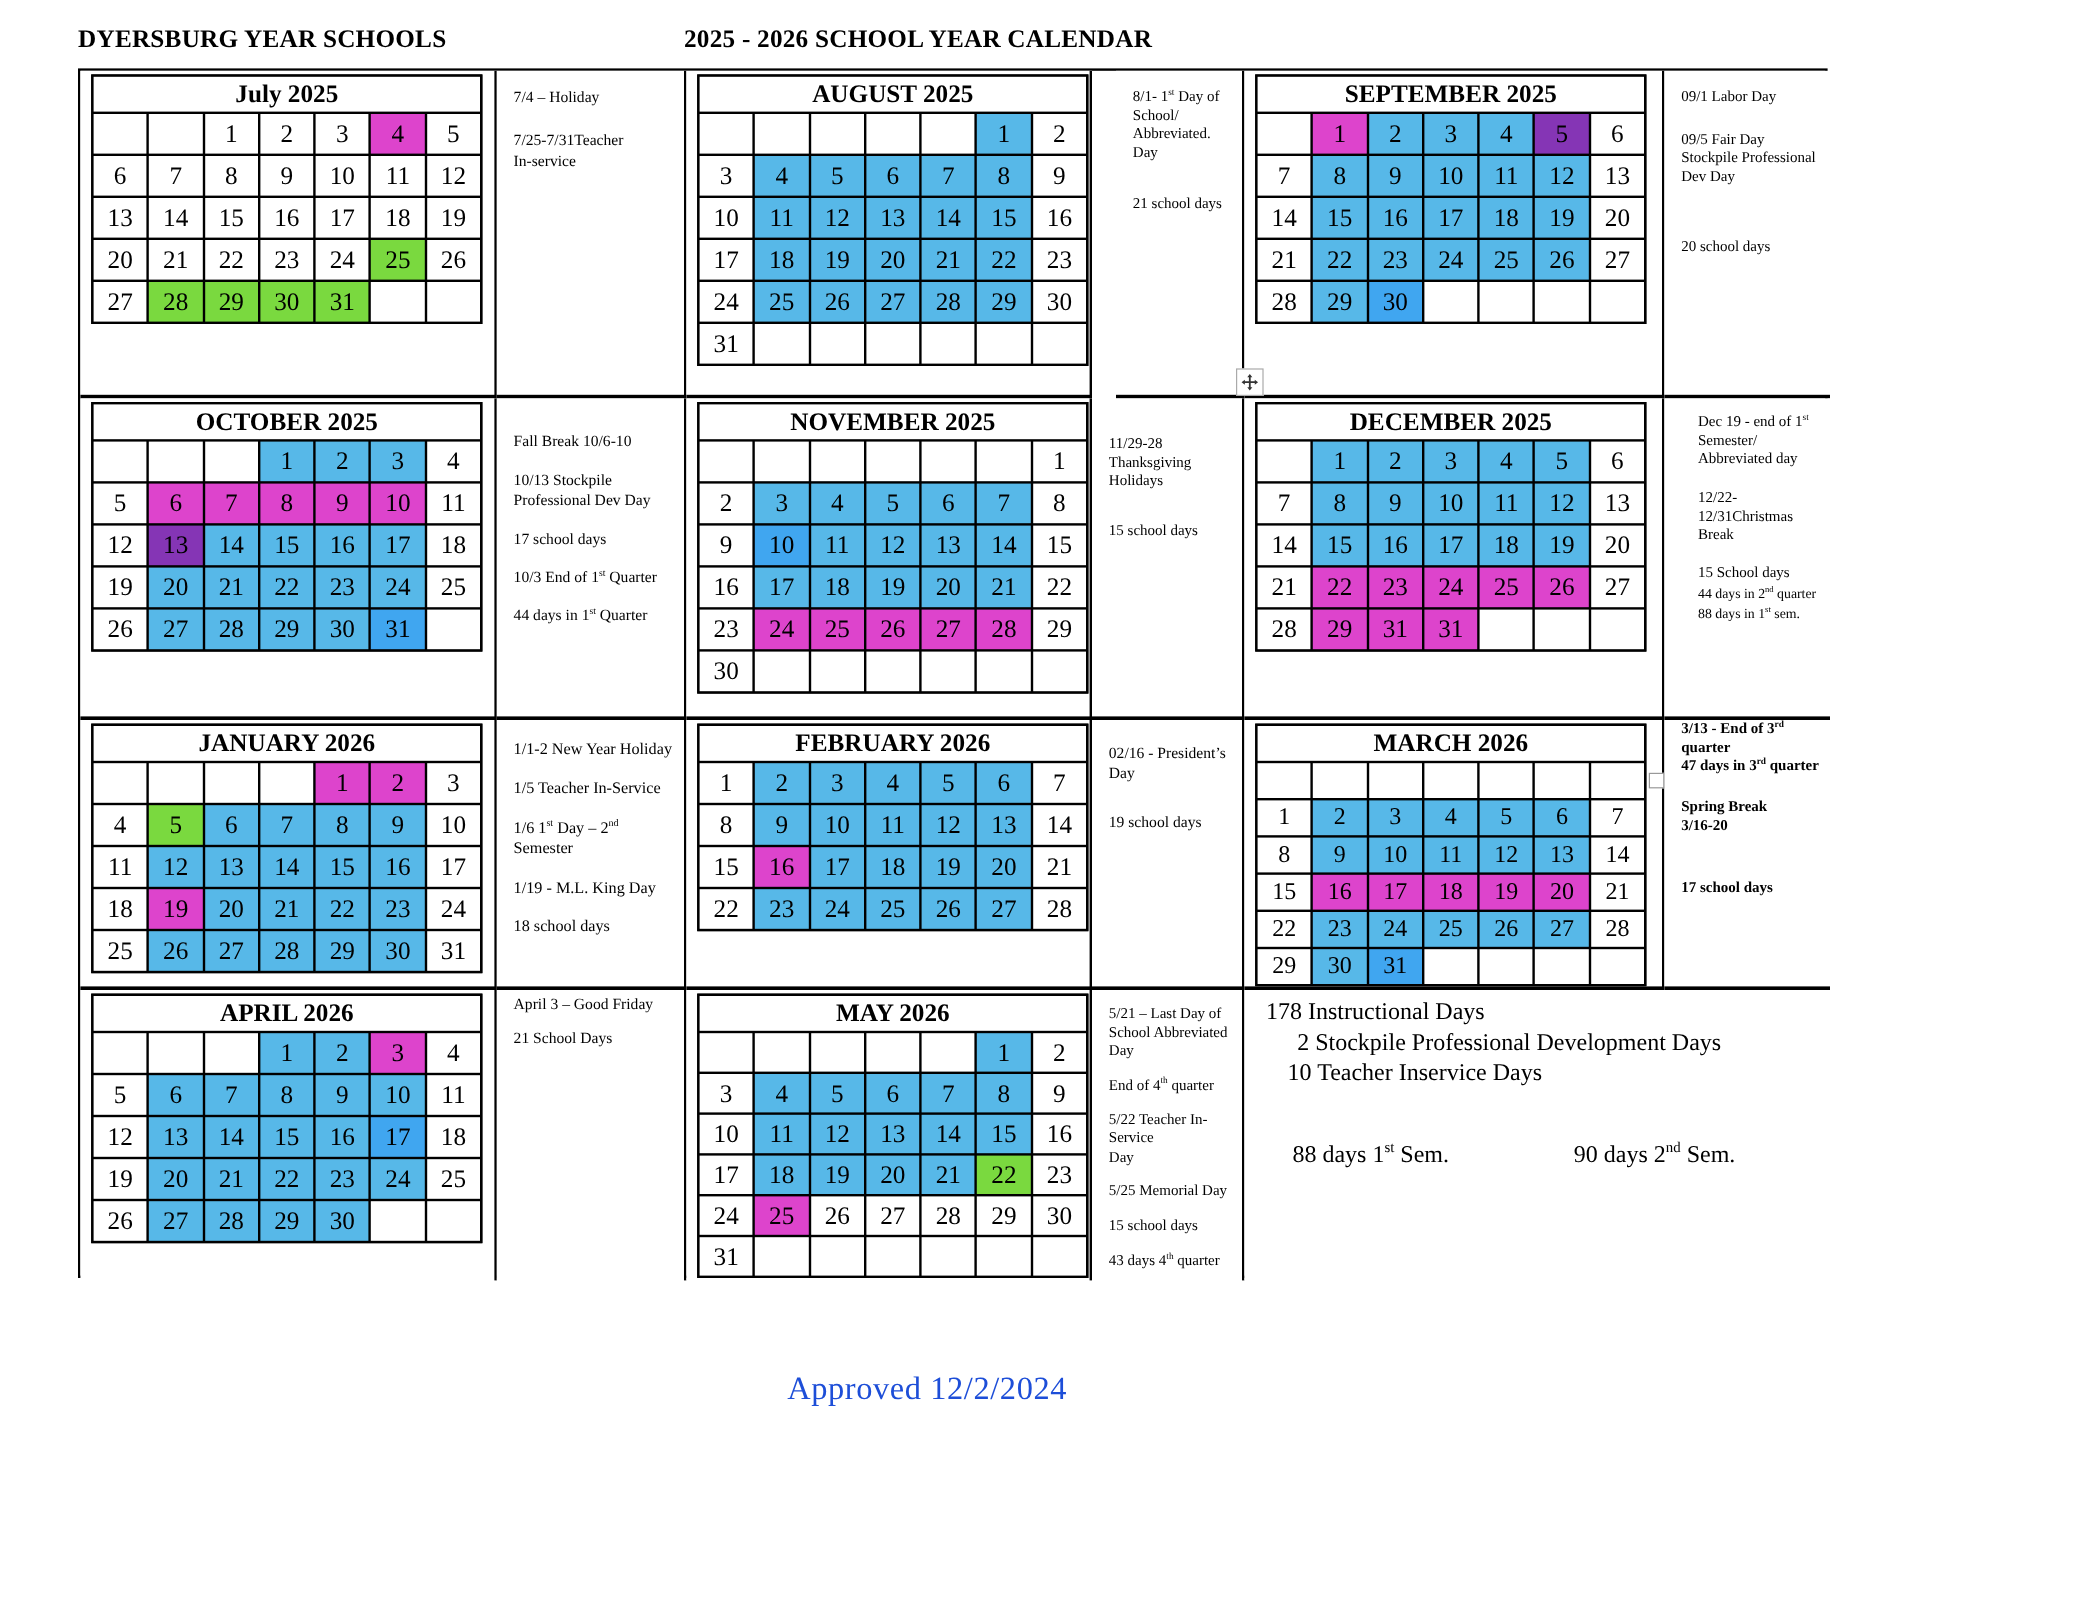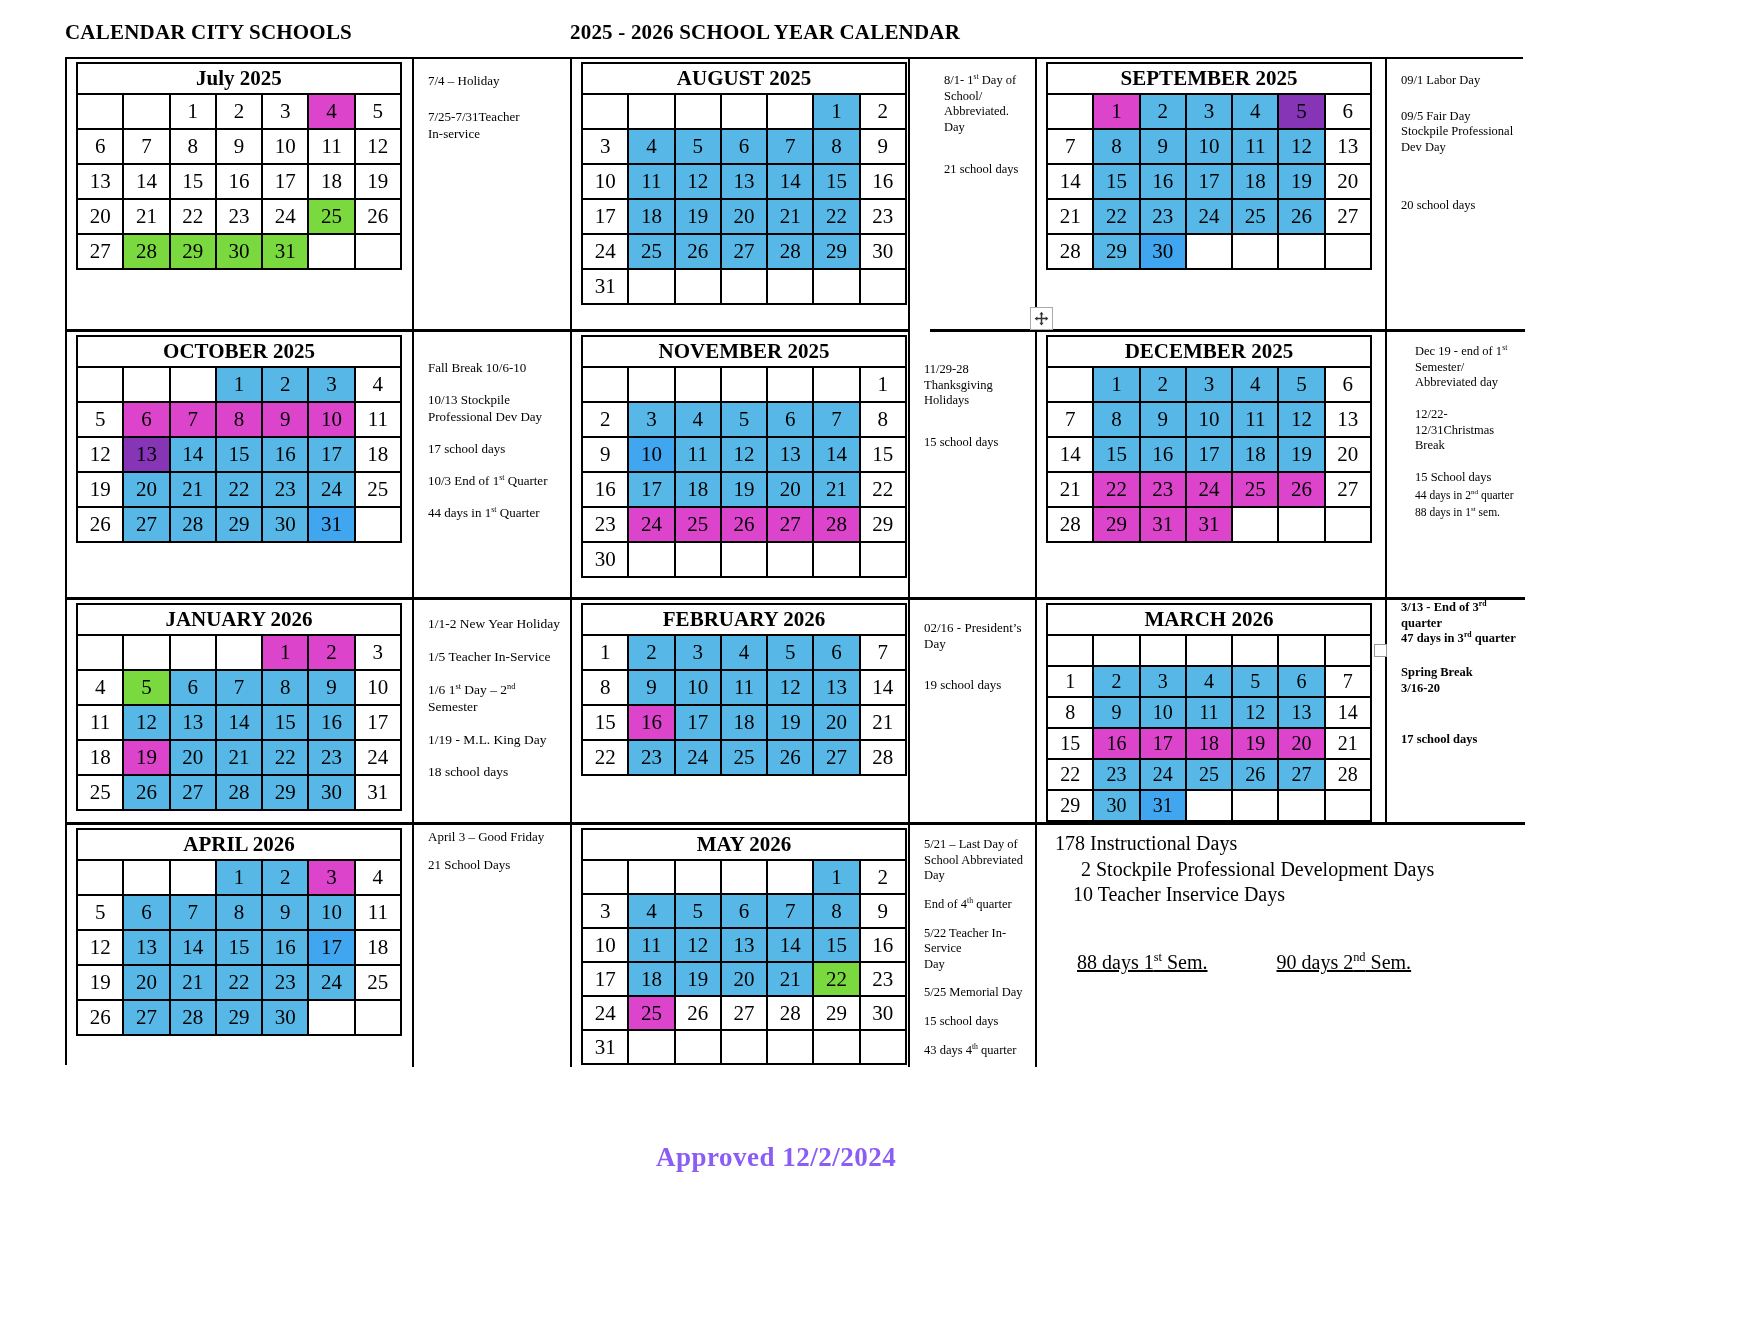--- a/index.html
+++ b/index.html
@@ -69,39 +69,39 @@
   [data-notes="april"]{font-size:13px;padding-top:4px;}
   [data-notes="april"] p{margin-bottom:12px;}
   [data-notes="may"]{font-size:12.5px;padding-top:12px;}
   [data-notes="may"] p{margin-bottom:13px;}
   sup{font-size:62%;vertical-align:super;line-height:0;}
   
   .summary{padding:6px 0 0 18px;font-size:20px;line-height:1.28;}
   .summary .sline{white-space:pre;}
   .summary .sline:nth-child(2){margin-left:26px;}
   .summary .sline:nth-child(3){margin-left:18px;}
-  .sem-row{display:flex;gap:69px;margin:42px 0 0 22px;font-size:20px;text-decoration:underline;}
+  .sem-row{display:flex;gap:104px;margin:42px 0 0 22px;font-size:20px;}
   
   #approved{
-    position:absolute;left:656px;top:1142px;font-size:27px;font-weight:bold;color:#8b5cf6;
+    position:absolute;left:656px;top:1142px;font-size:27px;font-weight:normal;color:#1d4ed8;
     letter-spacing:.5px;
   }
   
   #move-handle{
     position:absolute;left:1030px;top:307px;width:21px;height:21px;background:#fff;
     border:1px solid #aaa;display:flex;align-items:center;justify-content:center;cursor:move;
   }
   #resize-handle{
     position:absolute;left:1374px;top:644px;width:11px;height:11px;background:#fff;border:1px solid #999;
   }
 </style>
 </head>
 <body>
 
-<div class="hdr" id="school-name">CALENDAR CITY SCHOOLS</div>
+<div class="hdr" id="school-name">DYERSBURG YEAR SCHOOLS</div>
 <div class="hdr" id="cal-title">2025 - 2026 SCHOOL YEAR CALENDAR</div>
 
 <div id="cal-grid">
 
   <div class="gcell mcell">
       <div class="mtable">
         <div class="mtitle">July 2025</div>
         <div class="week">
           <div class="dcell"></div>
           <div class="dcell"></div>

